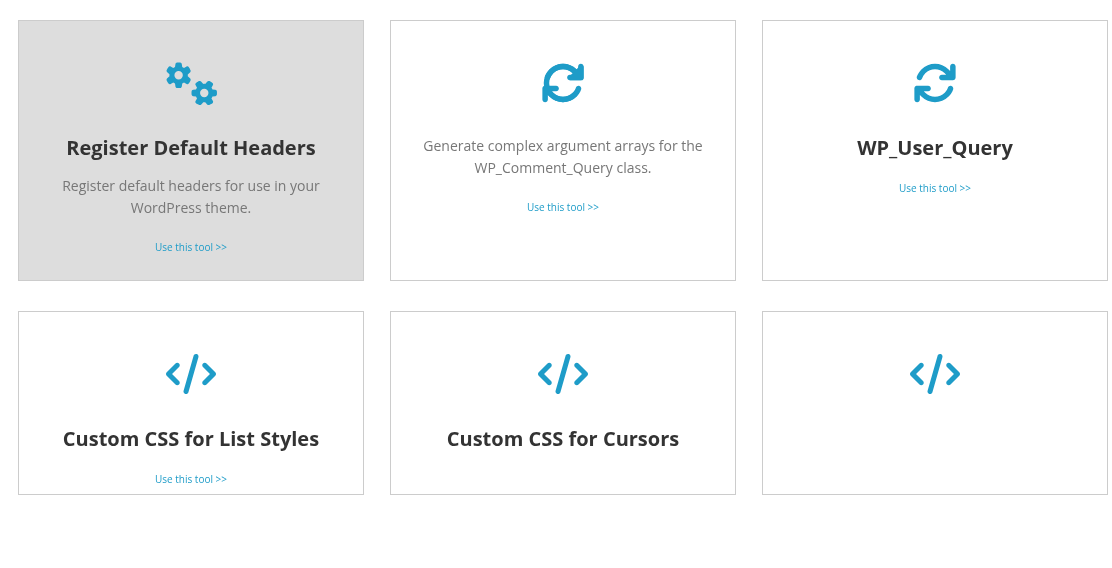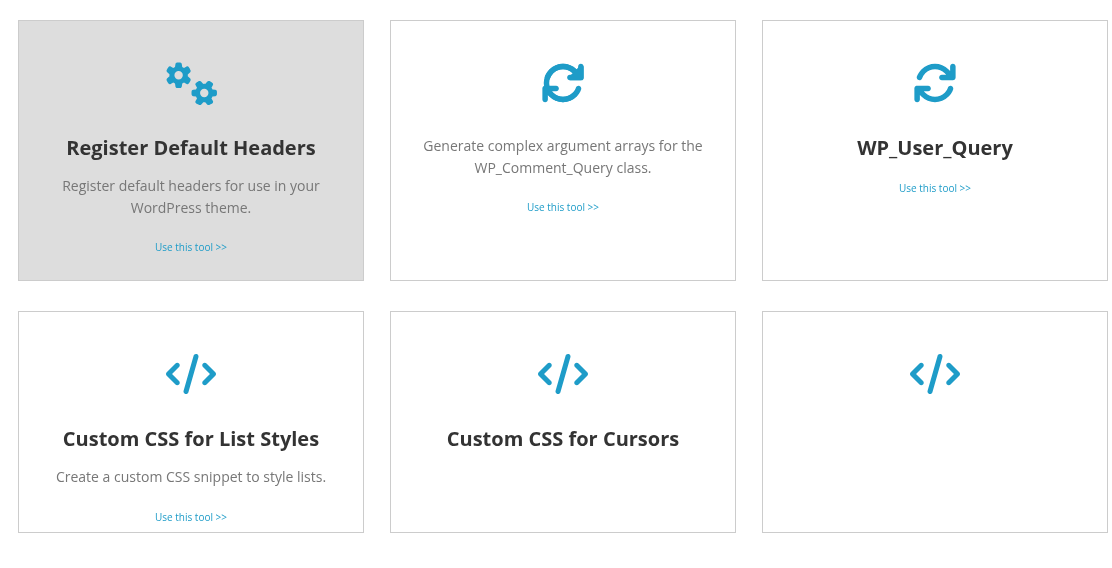--- a/index.html
+++ b/index.html
@@ -100,21 +100,20 @@
     <a href="#" class="card-link">Use this tool &gt;&gt;</a>
   </div>
 
   <div class="card">
     <div class="icon-wrap">
       <svg width="50" height="40" viewBox="0 0 640 512">
           <path d="M392.8 1.2c-17-4.9-34.7 5-39.6 22l-128 448c-4.9 17 5 34.7 22 39.6s34.7-5 39.6-22l128-448c4.9-17-5-34.7-22-39.6zm80.6 120.1c-12.5 12.5-12.5 32.8 0 45.3L562.7 256l-89.4 89.4c-12.5 12.5-12.5 32.8 0 45.3s32.8 12.5 45.3 0l112-112c12.5-12.5 12.5-32.8 0-45.3l-112-112c-12.5-12.5-32.8-12.5-45.3 0zm-306.7 0c-12.5-12.5-32.8-12.5-45.3 0l-112 112c-12.5 12.5-12.5 32.8 0 45.3l112 112c12.5 12.5 32.8 12.5 45.3 0s12.5-32.8 0-45.3L77.3 256l89.4-89.4c12.5-12.5 12.5-32.8 0-45.3z"></path>
         </svg>
     </div>
     <h3 class="card-title">Custom CSS for List Styles</h3>
-    <p class="card-desc">Create a custom CSS snippet to style lists.</p>
     <a href="#" class="card-link">Use this tool &gt;&gt;</a>
   </div>
 
   <div class="card">
     <div class="icon-wrap">
       <svg width="50" height="40" viewBox="0 0 640 512">
           <path d="M392.8 1.2c-17-4.9-34.7 5-39.6 22l-128 448c-4.9 17 5 34.7 22 39.6s34.7-5 39.6-22l128-448c4.9-17-5-34.7-22-39.6zm80.6 120.1c-12.5 12.5-12.5 32.8 0 45.3L562.7 256l-89.4 89.4c-12.5 12.5-12.5 32.8 0 45.3s32.8 12.5 45.3 0l112-112c12.5-12.5 12.5-32.8 0-45.3l-112-112c-12.5-12.5-32.8-12.5-45.3 0zm-306.7 0c-12.5-12.5-32.8-12.5-45.3 0l-112 112c-12.5 12.5-12.5 32.8 0 45.3l112 112c12.5 12.5 32.8 12.5 45.3 0s12.5-32.8 0-45.3L77.3 256l89.4-89.4c12.5-12.5 12.5-32.8 0-45.3z"></path>
         </svg>
     </div>
     <h3 class="card-title">Custom CSS for Cursors</h3>

